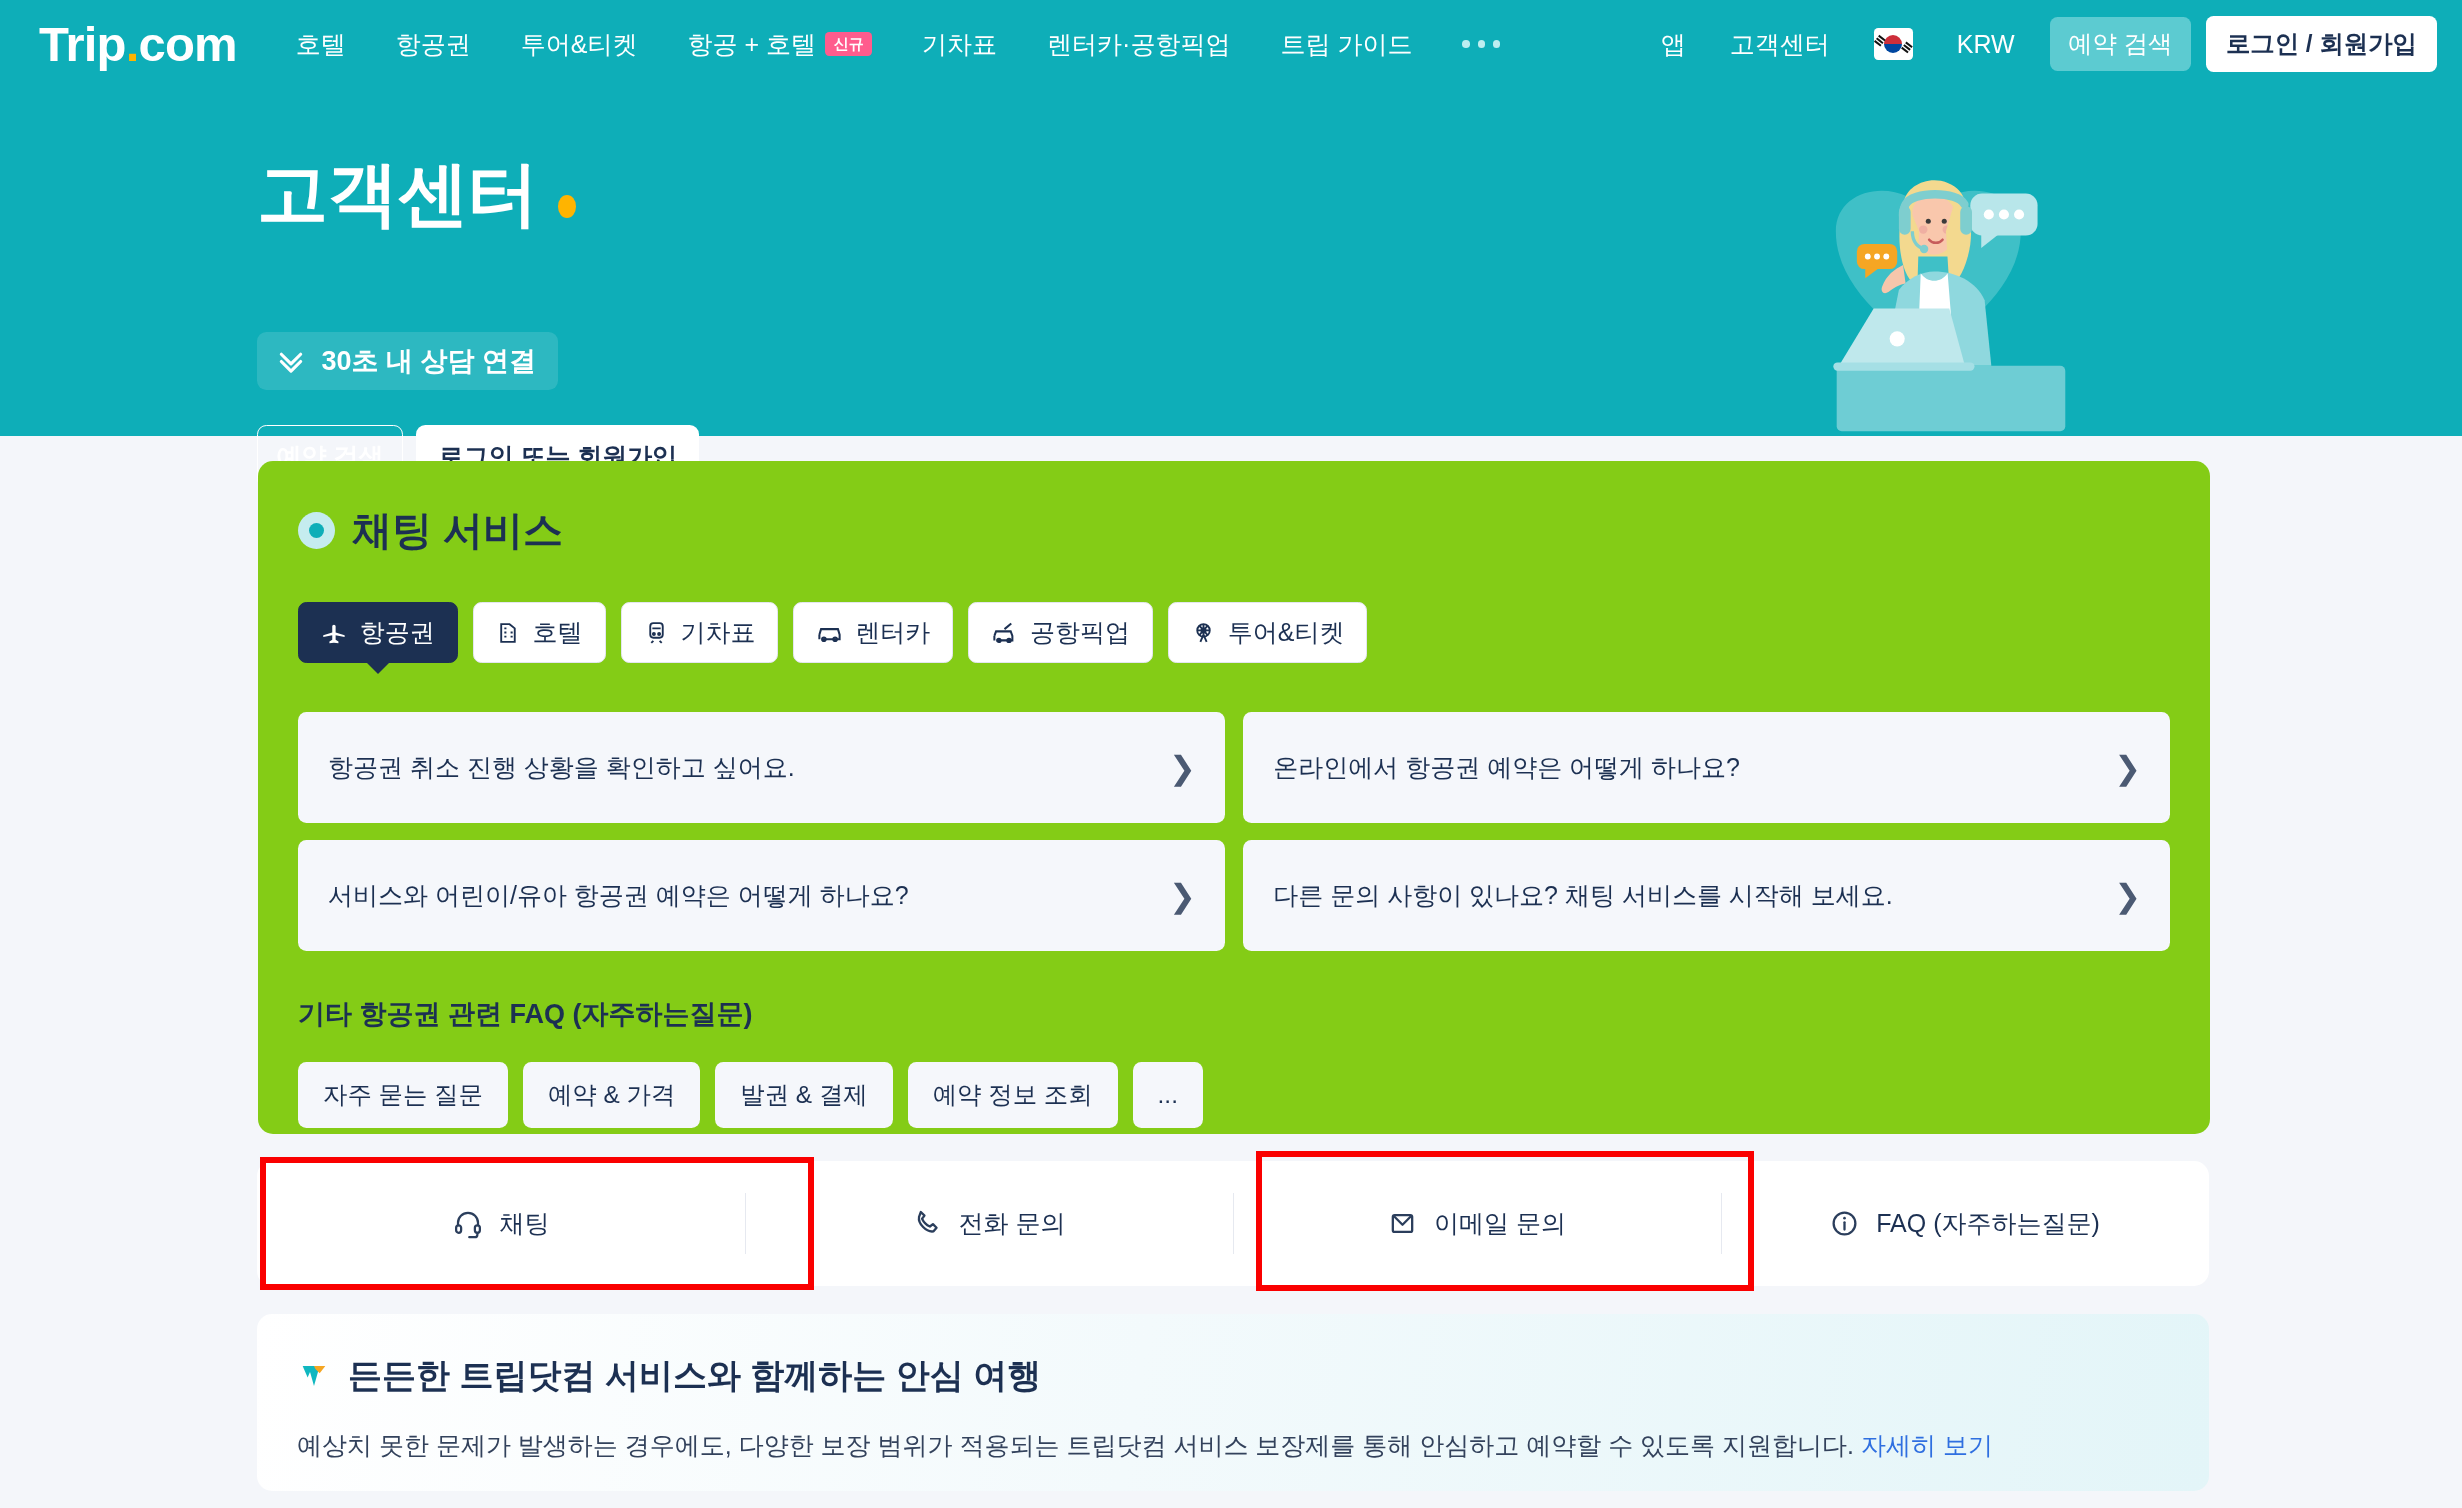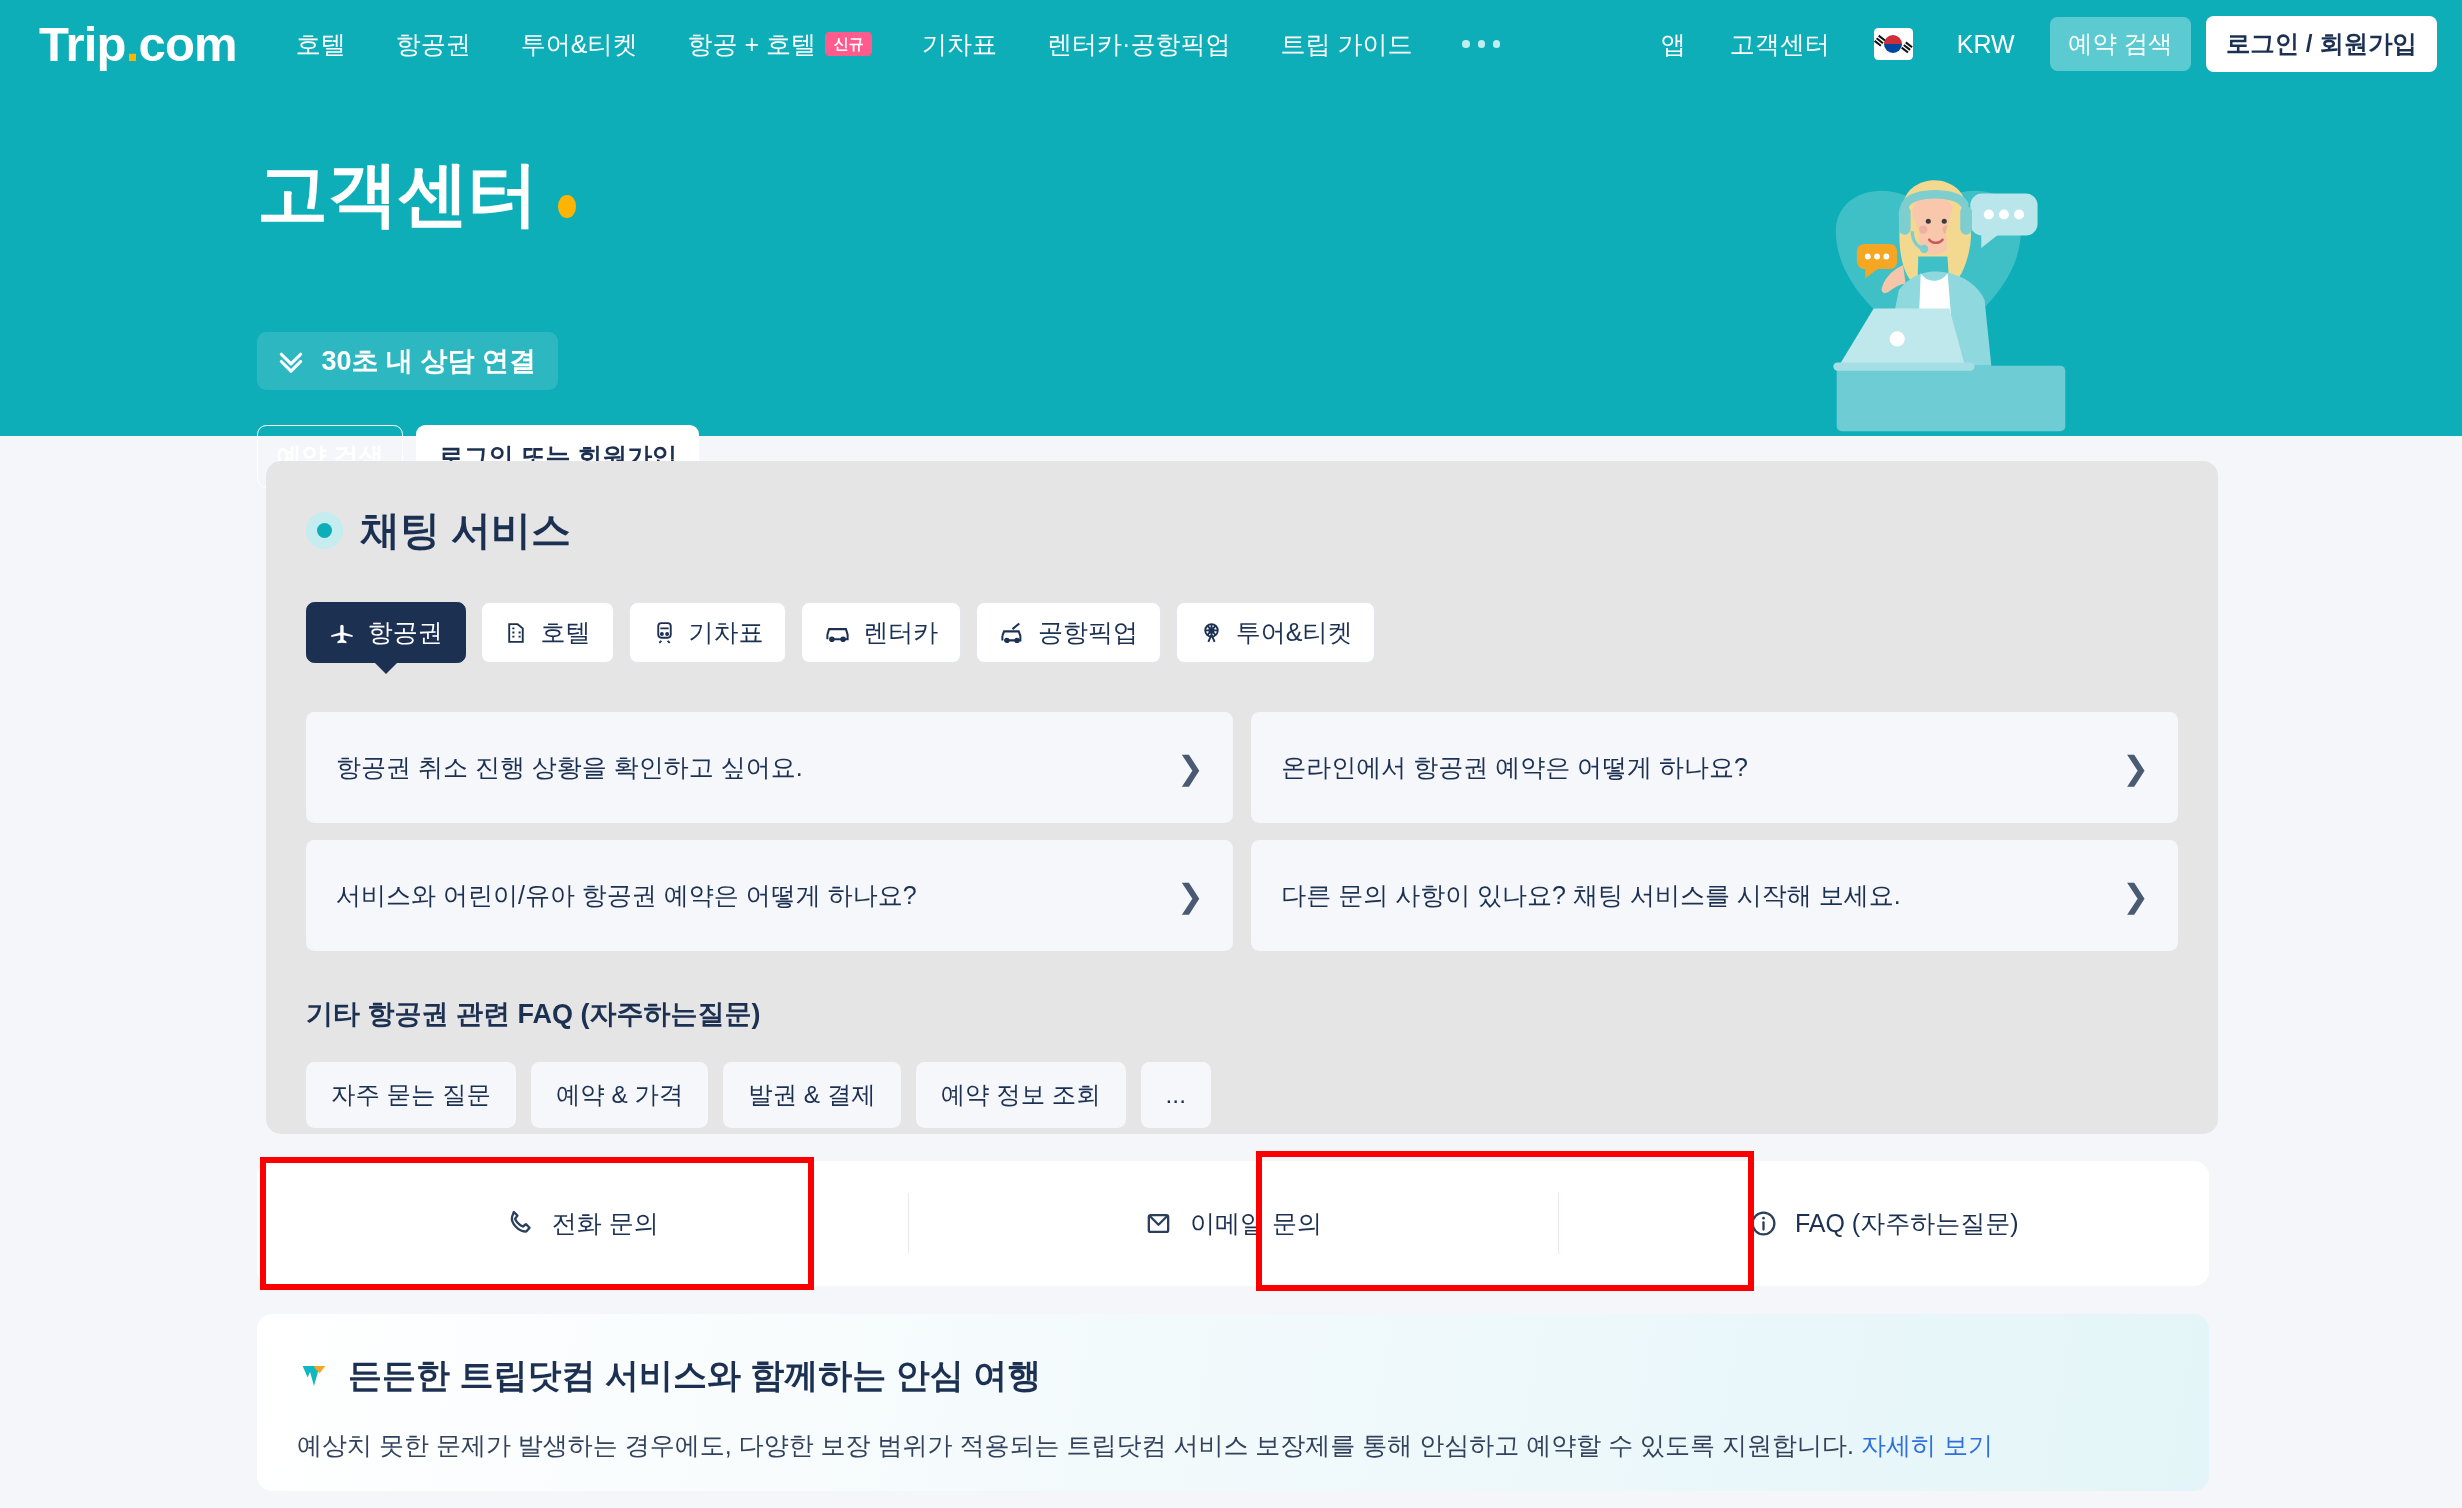--- a/index.html
+++ b/index.html
@@ -88,22 +88,22 @@
     border-radius: 9.3px; padding: 13.5px 18.5px; cursor: pointer; white-space: nowrap;
   }
   .hero-btn-solid {
     background: #fff; color: #1c3052; font-size: 25px; font-weight: bold;
     border-radius: 9.3px; padding: 15px 22px; cursor: pointer; white-space: nowrap;
   }
   .hero-art { position: absolute; right: 353px; top: 34px; width: 353px; height: 311px; }
 
   
   .main-card {
-    position: absolute; left: 266px; top: 461px; width: 1952px; height: 673px;
-    background: #e5e5e5; border-radius: 15px;
+    position: absolute; left: 258px; top: 461px; width: 1952px; height: 673px;
+    background: #84cc16; border-radius: 15px;
   }
   .card-head { display: flex; align-items: center; gap: 17px; padding: 42px 0 0 40px; }
   .card-head .bullet {
     width: 37px; height: 37px; border-radius: 50%; background: #c5ecef;
     display: flex; align-items: center; justify-content: center;
   }
   .card-head .bullet i { width: 15px; height: 15px; border-radius: 50%; background: #0eaeb8; display: block; }
   .card-head .title { font-size: 40px; font-weight: bold; color: #1c3052; }
 
   .tabs { display: flex; gap: 15px; padding: 44px 0 0 40px; }
@@ -387,20 +387,31 @@
       <div class="chip">예약 &amp; 가격</div>
       <div class="chip">발권 &amp; 결제</div>
       <div class="chip">예약 정보 조회</div>
       <div class="chip">...</div>
     </div>
   </div>
 
   <div class="contact-bar">
     <div class="contact-item">
       <span>
+        <svg width="30" height="30" viewBox="0 0 24 24" fill="none" stroke="#2b3e5c" stroke-width="1.8" stroke-linecap="round">
+            <path d="M4 13v-2a8 8 0 0116 0v2"></path>
+            <rect x="2.5" y="13" width="4" height="6" rx="2"></rect>
+            <rect x="17.5" y="13" width="4" height="6" rx="2"></rect>
+            <path d="M19.5 19v1.5a2 2 0 01-2 2H13"></path>
+          </svg>
+      </span>
+      <span>채팅</span>
+    </div>
+    <div class="contact-item">
+      <span>
         <svg width="29" height="29" viewBox="0 0 24 24" fill="none" stroke="#2b3e5c" stroke-width="1.9" stroke-linecap="round" stroke-linejoin="round">
             <path d="M6.5 2.5l3 3-2 2.5a13 13 0 006.5 6.5l2.5-2 3 3-2.5 3c-6 1-13-6.5-12-12z"></path>
           </svg>
       </span>
       <span>전화 문의</span>
     </div>
     <div class="contact-item">
       <span>
         <svg width="29" height="29" viewBox="0 0 24 24" fill="none" stroke="#2b3e5c" stroke-width="1.9" stroke-linejoin="round">
             <rect x="4" y="5" width="16" height="14" rx="1.5"></rect>

